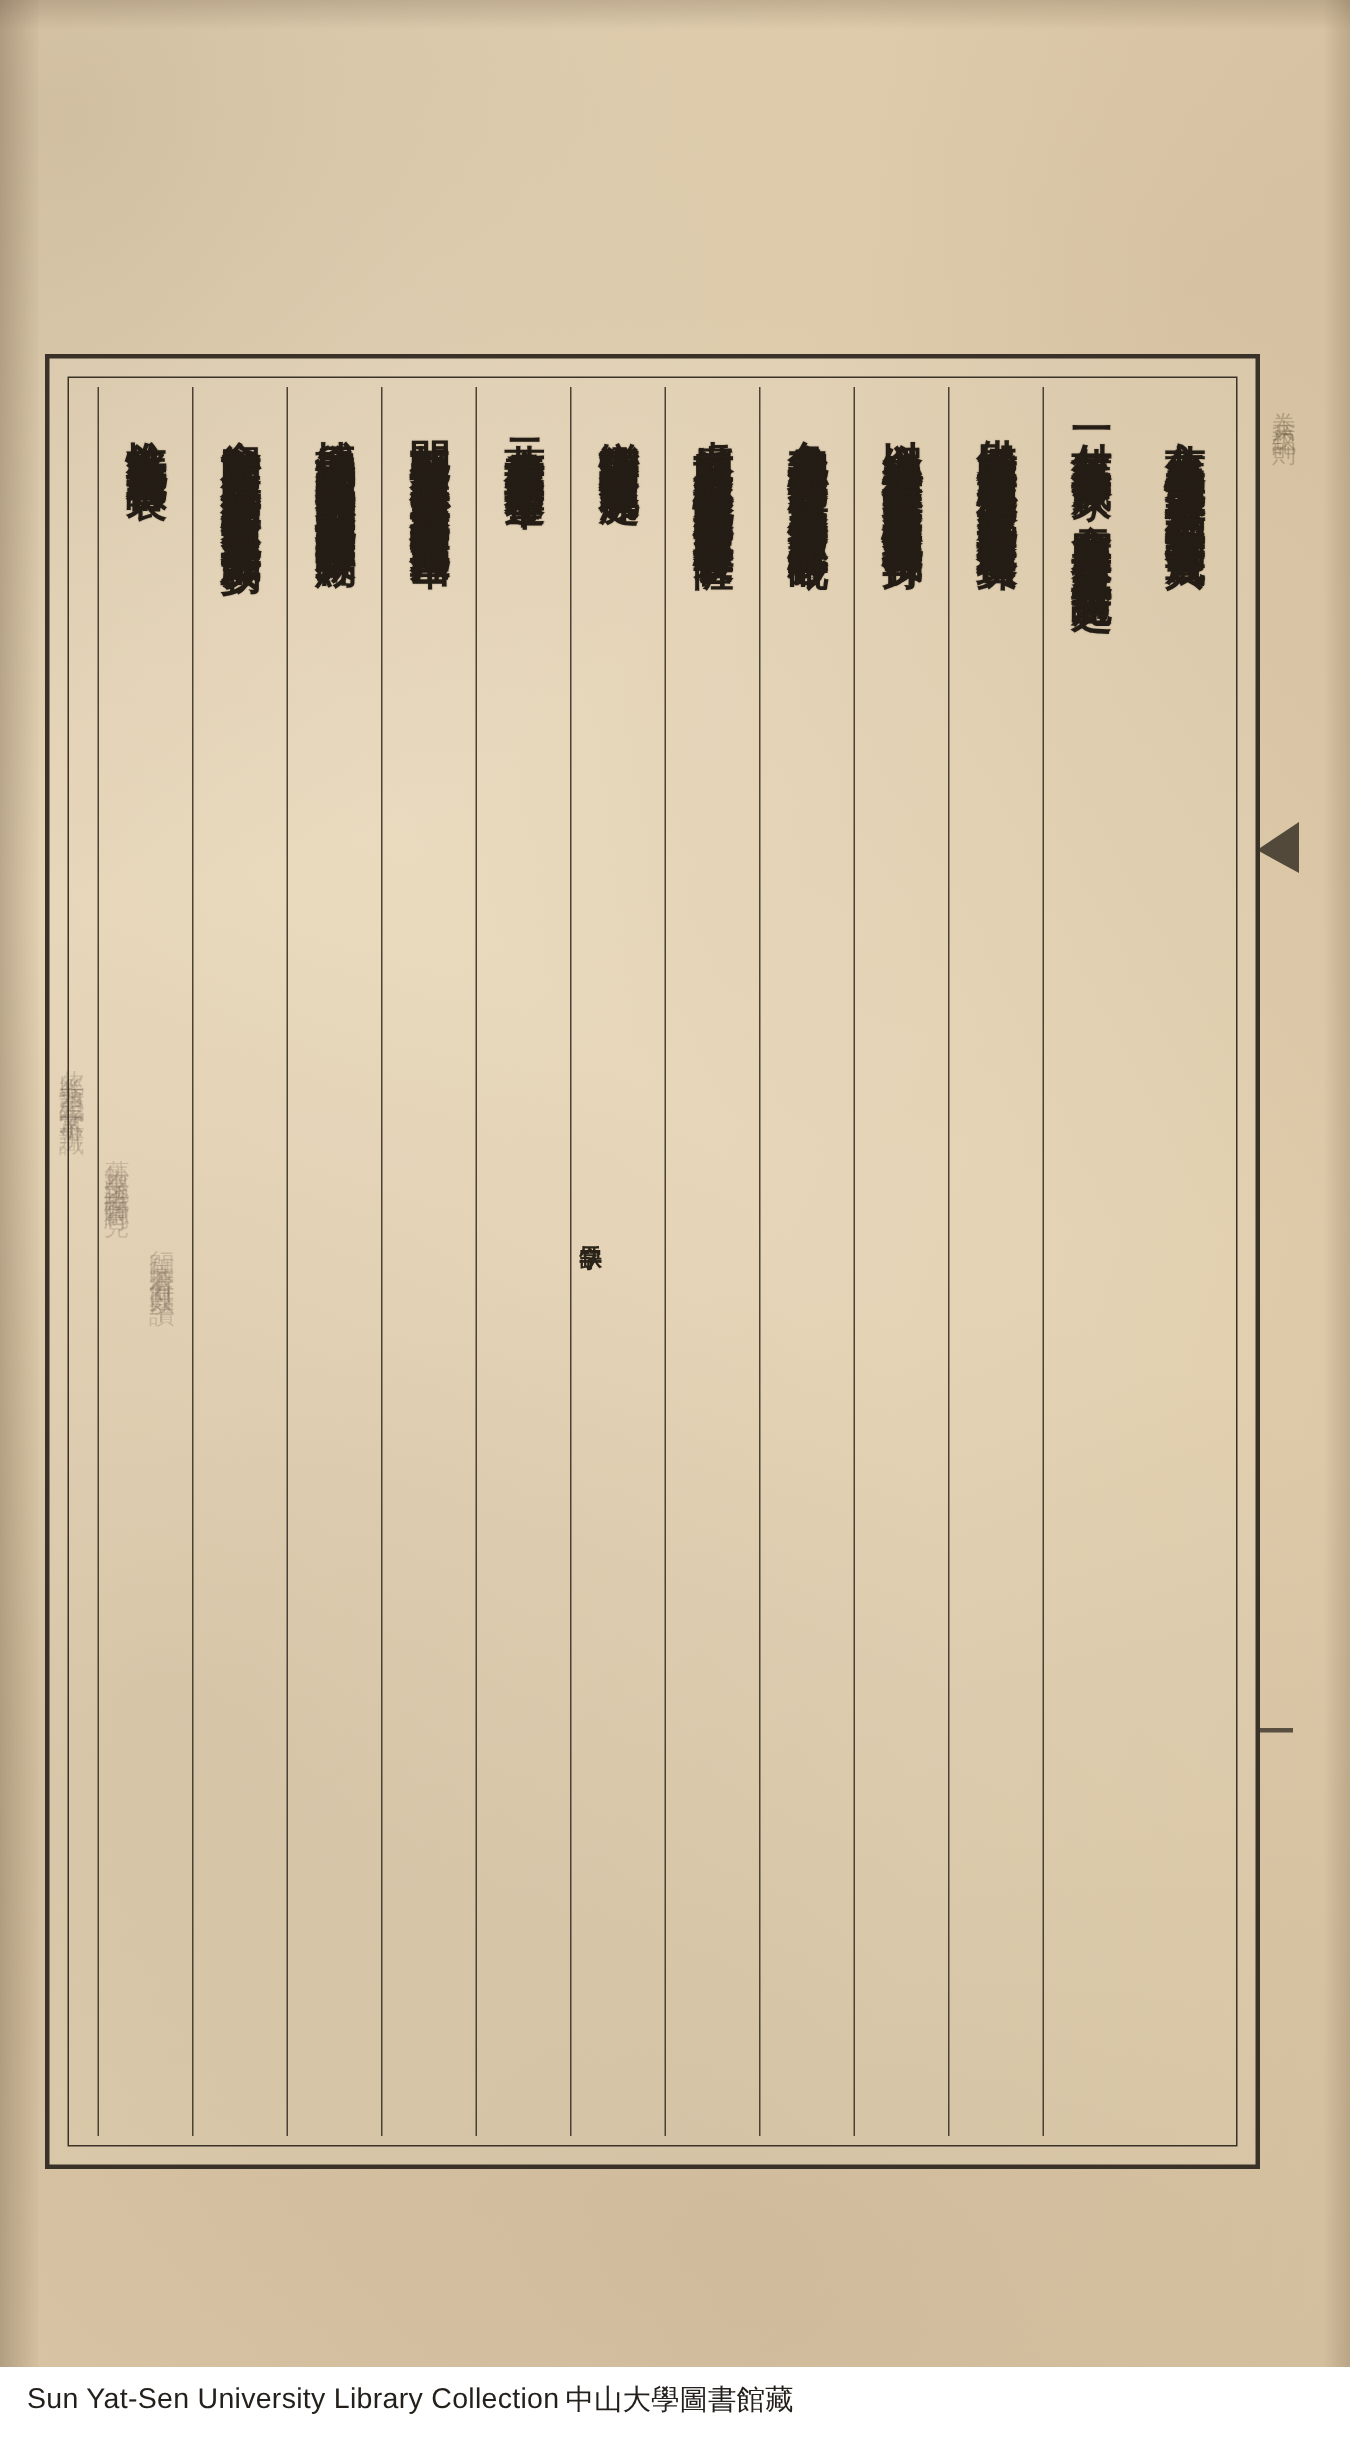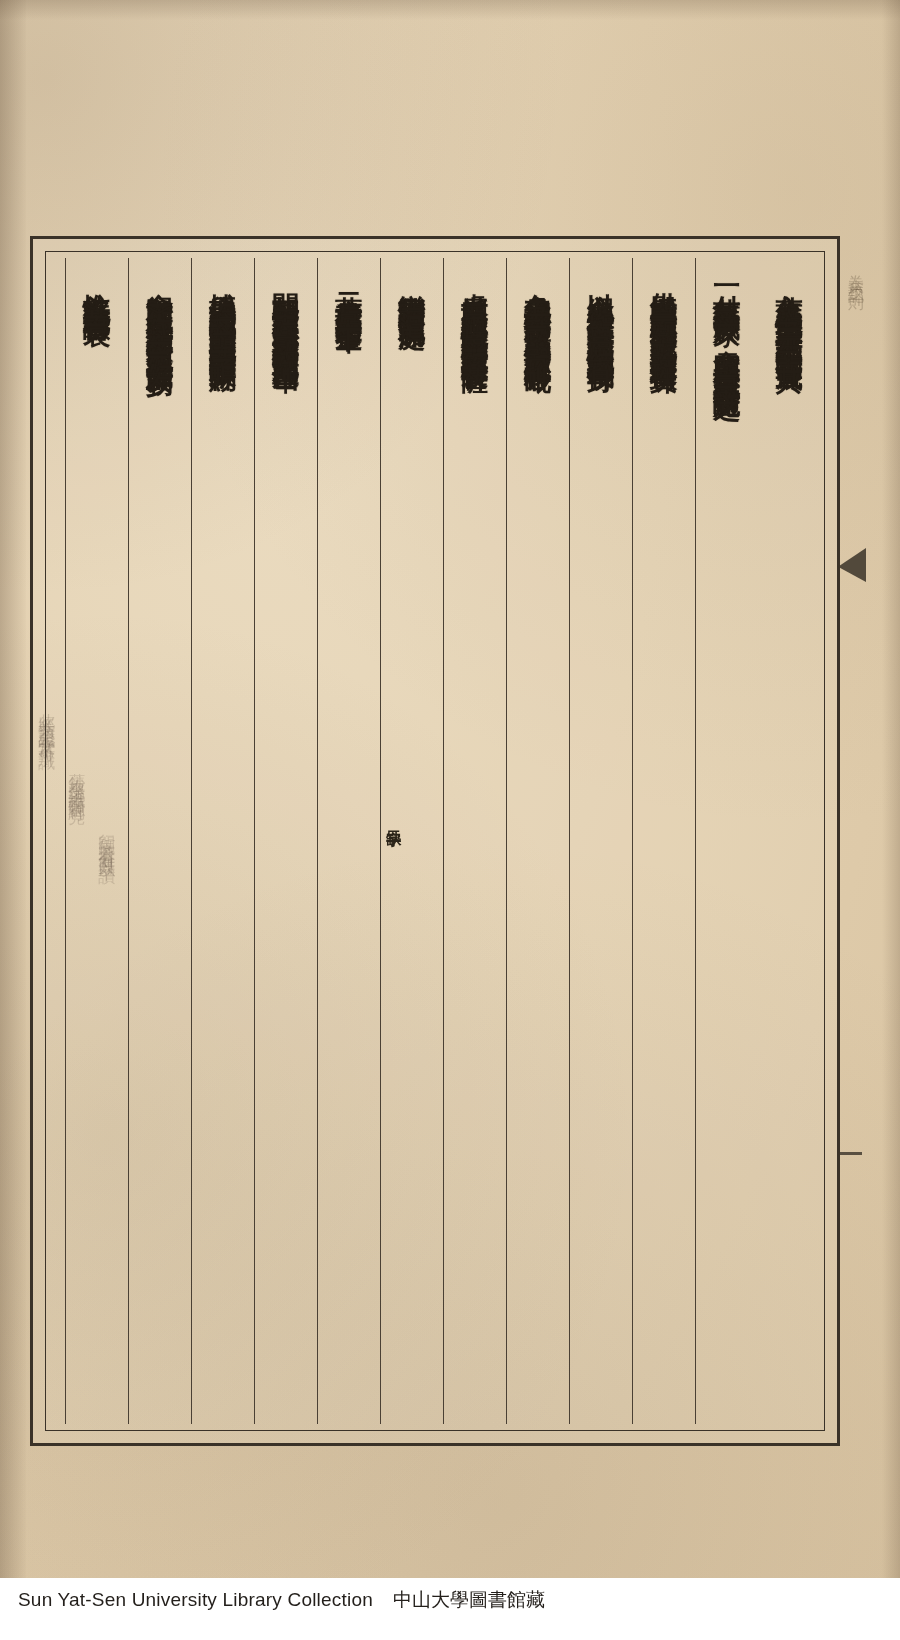--- a/index.html
+++ b/index.html
@@ -201,21 +201,21 @@
   #credit .en {
     font-family: "Liberation Sans", sans-serif;
     font-size: 19px;
     color: #231f1b;
     letter-spacing: .2px;
   }
   #credit .zh {
     font-family: Liberation Sans, sans-serif;
     font-size: 19px;
     color: #231f1b;
-    margin-left: 20px;
+    margin-left: 4px;
   }
 </style>
 </head>
 <body>
 
 <div id="scan">
 
   <div class="mottle"></div>
   <div class="gutter"></div>
   <div class="topedge"></div>

